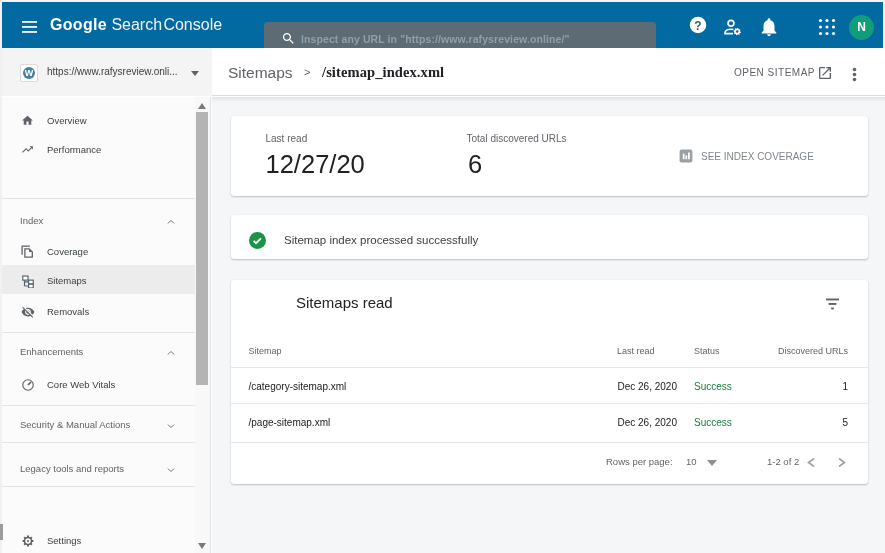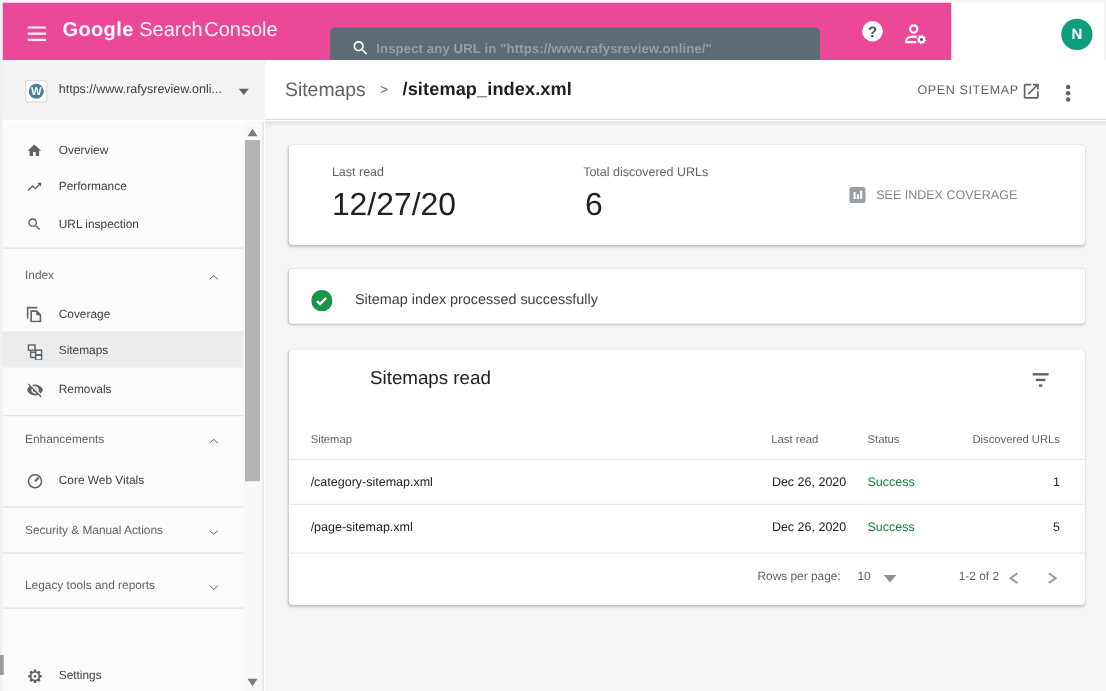--- a/index.html
+++ b/index.html
@@ -2,21 +2,21 @@
 <html><head>
 <meta charset="utf-8">
 <style>
 * { margin:0; padding:0; box-sizing:border-box; }
 html,body { width:885px; height:553px; overflow:hidden; background:#fff;
   font-family:"Liberation Sans", sans-serif; }
 #app { position:relative; width:885px; height:553px; }
 .abs { position:absolute; }
 
 
-#topbar { left:2px; top:2px; width:759px; height:46px; background:#ec4899;padding-left:32px; }
+#topbar { left:2px; top:2px; width:881px; height:46px; background:#0369a1;padding-left:32px; }
 #burger { left:20px; top:19px; }
 #logo { left:48px; top:0; height:46px; line-height:46px; color:#fff; font-size:16px; letter-spacing:0; }
 #logo .g { font-weight:bold; letter-spacing:.3px; }
 #logo .sc { font-weight:400; color:#f1f3f4; }
 #searchbar { left:262px; top:20px; width:392px; height:34px; background:#5C6B74; border-radius:4px;text-align:right; }
 #searchbar svg { position:absolute; left:17px; top:9px; }
 #searchbar .ph { position:absolute; left:37px; top:0; line-height:34px; font-size:10.5px; font-weight:bold; color:#91A0A8; letter-spacing:.1px; }
 .tbicon { top:13.5px; }
 #avatar { left:847px; top:12.5px; width:25px; height:25px; border-radius:50%; background:#109D7B; color:#fff;
   font-size:12px; font-weight:bold; text-align:center; line-height:25px; }
@@ -24,21 +24,21 @@
 
 #row2 { left:0; top:48px; width:885px; height:48px; background:#fff; border-bottom:1px solid #dcdcdc; }
 #selector { left:2px; top:0; width:210px; height:48px; background:#f4f4f4; }
 #wpbox { left:18px; top:16px; width:18px; height:18px; background:#fff; border:1px solid #dcdcdc; border-radius:2px; }
 #wpbox .wp { position:absolute; left:2px; top:2px; width:12px; height:12px; border-radius:50%; background:#47809F;
   color:#fff; font-size:9px; font-weight:bold; text-align:center; line-height:12px; }
 #propurl { left:45px; top:0; line-height:48px; font-size:10px; color:#3c4043;text-align:right; }
 #proparrow { left:189px; top:71px; width:0; height:0; border-left:4px solid transparent; border-right:4px solid transparent; border-top:5px solid #5f6368; top:22.5px; }
 #crumb1 { left:228px; top:0; line-height:49px; font-size:15.5px; color:#5f6368; }
 #crumbsep { left:304px; top:0; line-height:49px; font-size:11px; color:#5f6368; }
-#crumb2 { left:322px; top:0; line-height:49px; font-size:14.5px; font-weight:bold; color:#202124; letter-spacing:.1px; }
+#crumb2 { left:322px; top:0; line-height:49px; font-size:14.5px; font-weight:bold; color:#202124; letter-spacing:.1px;font-family:Liberation Serif, serif; }
 #opensitemap { left:734px; top:0; line-height:49px; font-size:10px; letter-spacing:.5px; color:#5f6368; }
 #osicon { left:817px; top:16.5px; }
 #dots3 { left:851.5px; top:18.5px; }
 
 
 #sidebar { left:2px; top:97px; width:193px; height:456px; background:#fbfbfb; }
 #sbscroll { left:195px; top:97px; width:15px; height:456px; background:#f8f8f8; }
 #sbthumb { left:1px; top:15px; width:12px; height:273px; background:#b4b4b4; position:absolute; }
 .sbarrow { position:absolute; left:3px; width:0; height:0; border-left:4.5px solid transparent; border-right:4.5px solid transparent; }
 #sbup { top:6px; border-bottom:6px solid #7a7a7a; }
@@ -157,26 +157,20 @@
     <svg width="13" height="13" viewBox="0 0 24 24">
         <path d="M10 20v-6h4v6h5v-8h3L12 3 2 12h3v8z" fill="#5f6368"></path>
       </svg>
     <span class="t">Overview</span>
   </div>
   <div class="nav" style="top:134.5px">
     <svg width="13" height="13" viewBox="0 0 24 24">
         <path d="M16 6l2.29 2.29-4.88 4.88-4-4L2 16.59 3.41 18l6-6 4 4 6.3-6.29L22 12V6z" fill="#5f6368"></path>
       </svg>
     <span class="t">Performance</span>
-  </div>
-  <div class="nav" style="top:164.5px">
-    <svg width="13" height="13" viewBox="0 0 24 24">
-        <path d="M15.5 14h-.79l-.28-.27C15.41 12.59 16 11.11 16 9.5 16 5.91 13.09 3 9.5 3S3 5.91 3 9.5 5.91 16 9.5 16c1.61 0 3.09-.59 4.23-1.57l.27.28v.79l5 4.99L20.49 19l-4.99-5zm-6 0C7.01 14 5 11.99 5 9.5S7.01 5 9.5 5 14 7.01 14 9.5 11.99 14 9.5 14z" fill="#5f6368"></path>
-      </svg>
-    <span class="t">URL inspection</span>
   </div>
   <div class="sdiv" style="top:198px"></div>
   <div class="nhead" style="top:215px">Index
     <svg width="10" height="10" viewBox="0 0 24 24" fill="none" stroke="#5f6368" stroke-width="1.9">
         <path d="M4 15.5l8-7 8 7"></path>
       </svg>
   </div>
   <div class="nav" style="top:237px">
     <svg width="13" height="13" viewBox="0 0 13 13" fill="none" stroke="#5f6368" stroke-width="1.3">
         <path d="M1.1 9.8V1.1H8.9"></path>

